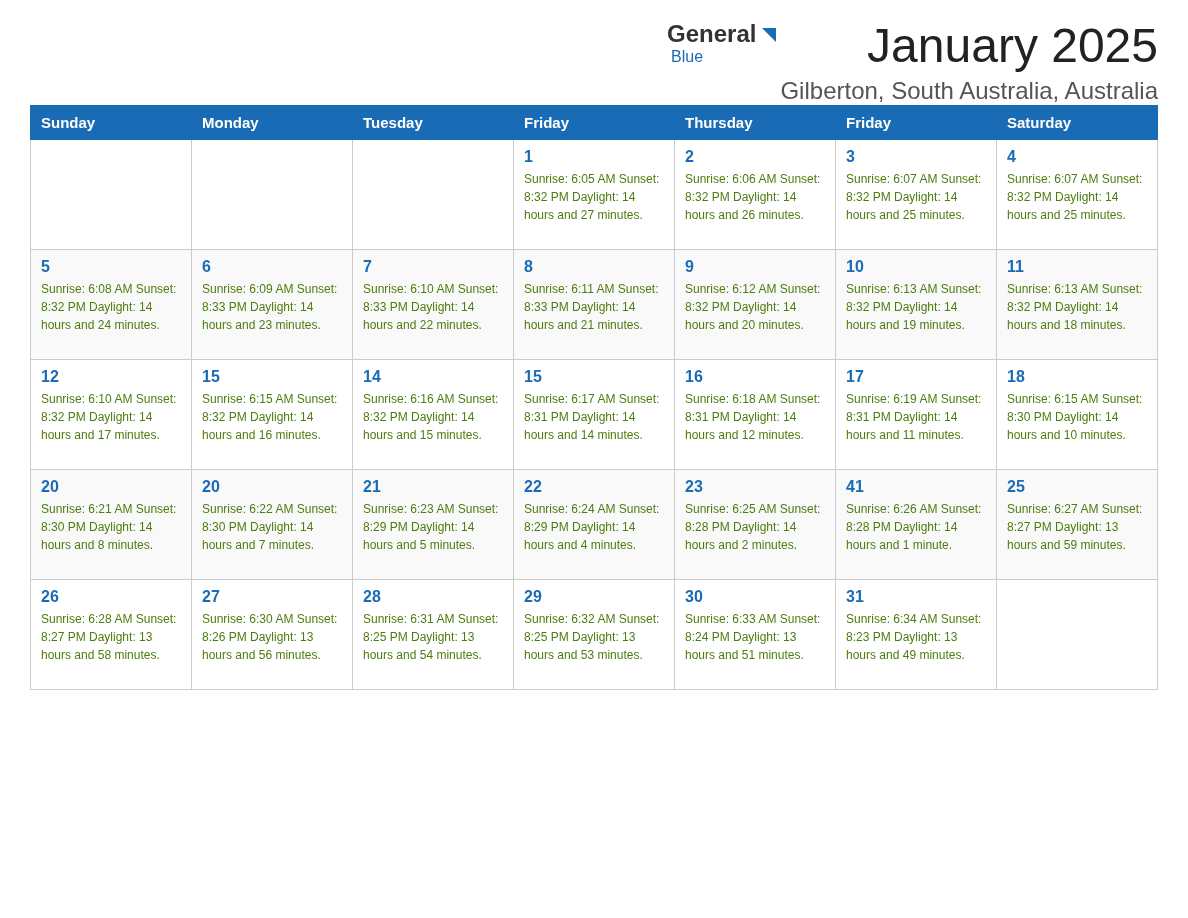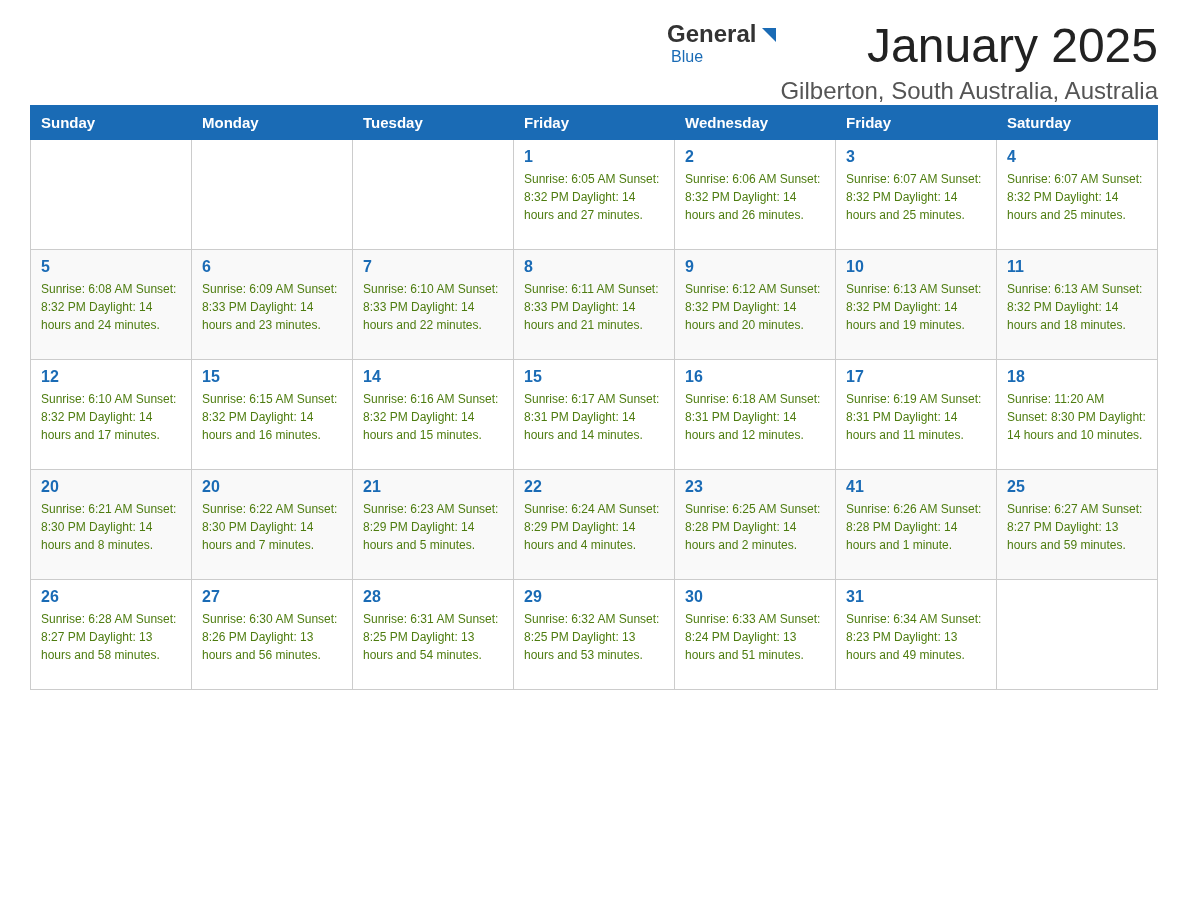--- a/index.html
+++ b/index.html
@@ -110,21 +110,21 @@
   </div>
 </div>
 
 <table>
   <thead>
     <tr>
     <th>Sunday</th>
         <th>Monday</th>
         <th>Tuesday</th>
         <th>Friday</th>
-        <th>Wednesday</th>
+        <th>Thursday</th>
         <th>Friday</th>
         <th>Saturday</th>
       </tr>
   </thead>
   <tbody id="calendar-body">
   <tr>
         <td class="empty"></td>
         <td class="empty"></td>
         <td class="empty"></td>
         <td>
@@ -228,21 +228,21 @@
 Daylight: 14 hours and 12 minutes.</div>
         </td>
         <td>
           <span class="day-number">17</span>
           <div class="day-info">Sunrise: 6:19 AM
 Sunset: 8:31 PM
 Daylight: 14 hours and 11 minutes.</div>
         </td>
         <td>
           <span class="day-number">18</span>
-          <div class="day-info">Sunrise: 11:20 AM
+          <div class="day-info">Sunrise: 6:15 AM
 Sunset: 8:30 PM
 Daylight: 14 hours and 10 minutes.</div>
         </td>
       </tr>
       <tr>
         <td>
           <span class="day-number">20</span>
           <div class="day-info">Sunrise: 6:21 AM
 Sunset: 8:30 PM
 Daylight: 14 hours and 8 minutes.</div>

